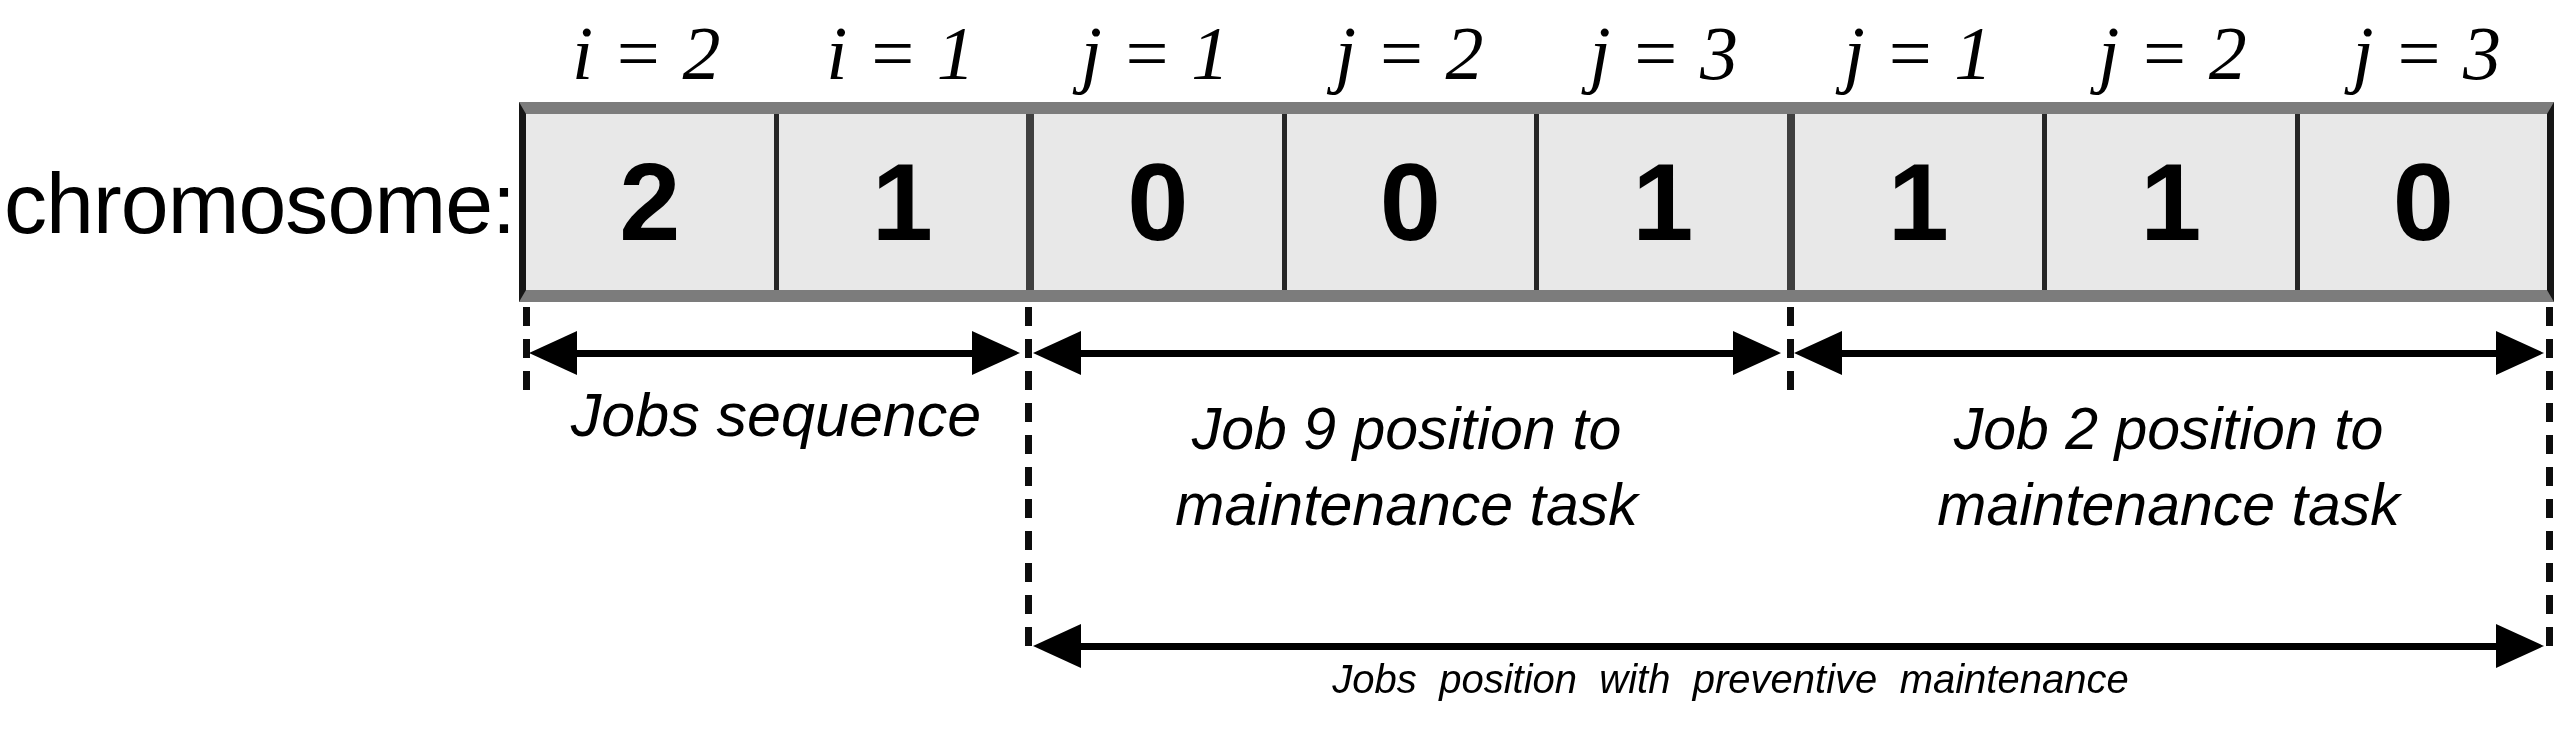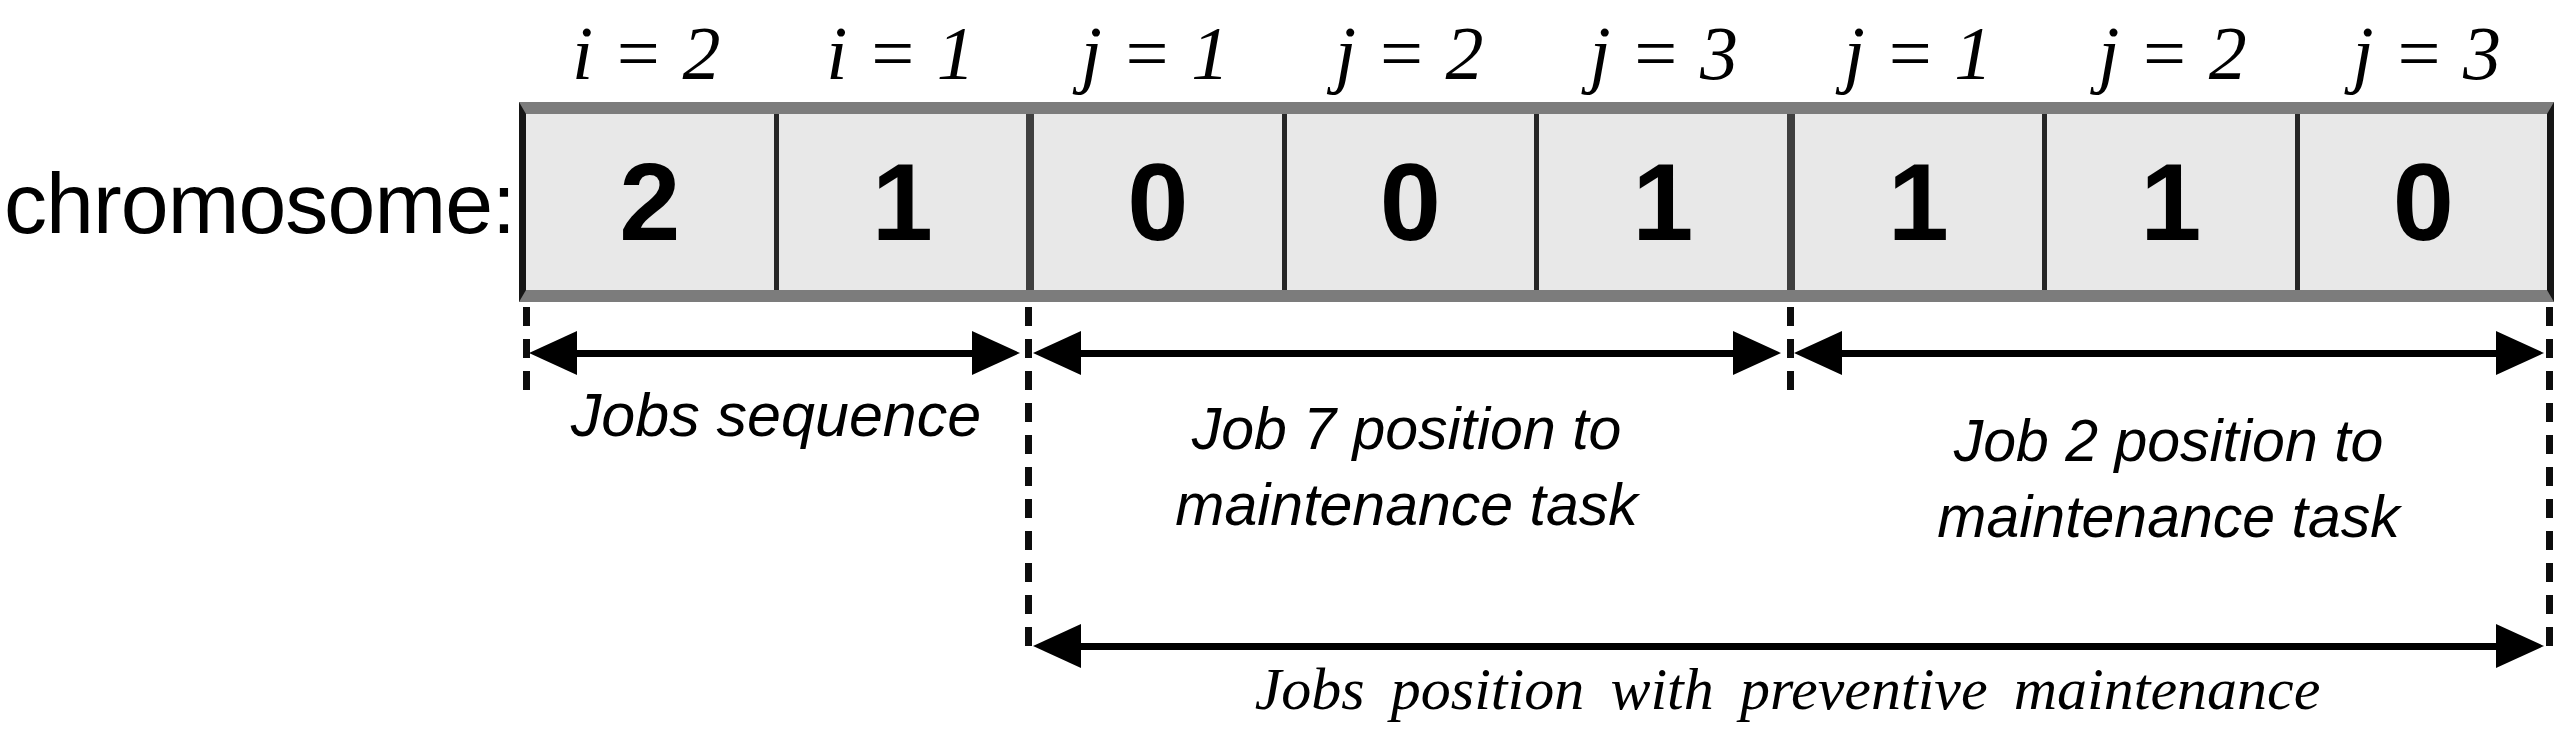--- a/index.html
+++ b/index.html
@@ -82,22 +82,22 @@
   .a3{left:1794px;top:331px;width:750px;}
   .a4{left:1033px;top:624px;width:1511px;}
 
   
   .ann{
     position:absolute;text-align:center;font-style:italic;line-height:1;
   }
   .lbl-seq{left:527px;width:498px;top:385px;font-size:61px;}
   .lbl-two{top:391px;font-size:59px;line-height:76px;white-space:pre-line;}
   .lbl-job1{left:1027px;width:759px;}
-  .lbl-job2{left:1787px;width:763px;margin-top:12px;}
-  .lbl-bottom{left:1027px;width:1521px;top:659px;font-size:60px;word-spacing:11.2px;white-space:nowrap;font-family:Liberation Serif, serif;}
+  .lbl-job2{left:1787px;width:763px;}
+  .lbl-bottom{left:970px;width:1521px;top:659px;font-size:40px;word-spacing:11.2px;white-space:nowrap;}
 </style>
 </head>
 <body>
 
 <div class="canvas">
 
   <div class="row-label">chromosome:</div>
 
   <div class="headers-row">
     <div class="hdr">i = 2</div>
@@ -141,20 +141,20 @@
     <div class="shaft"></div>
     <div class="head-r"></div>
   </div>
   <div class="darrow a4">
     <div class="head-l"></div>
     <div class="shaft"></div>
     <div class="head-r"></div>
   </div>
 
   <div class="ann lbl-seq">Jobs sequence</div>
-  <div class="ann lbl-two lbl-job1">Job 7 position to
+  <div class="ann lbl-two lbl-job1">Job 9 position to
 maintenance task</div>
   <div class="ann lbl-two lbl-job2">Job 2 position to
 maintenance task</div>
   <div class="ann lbl-bottom">Jobs position with preventive maintenance</div>
 
 </div>
 
 
 </body></html>

